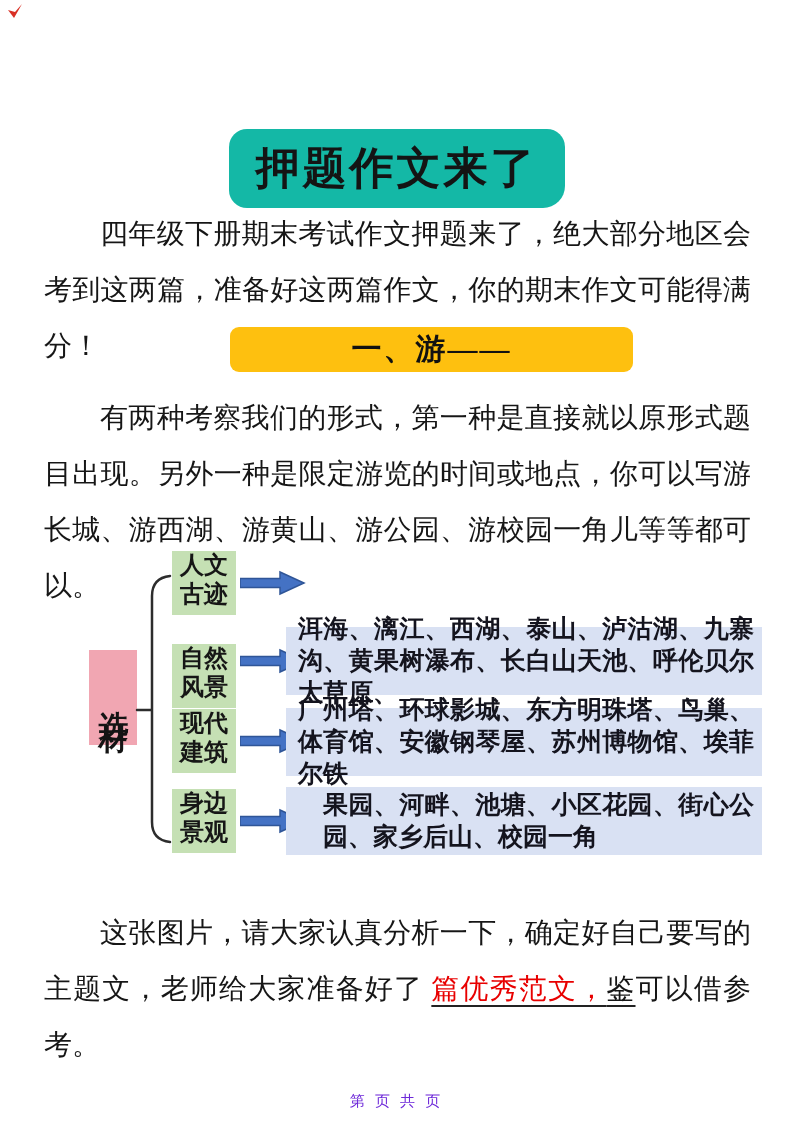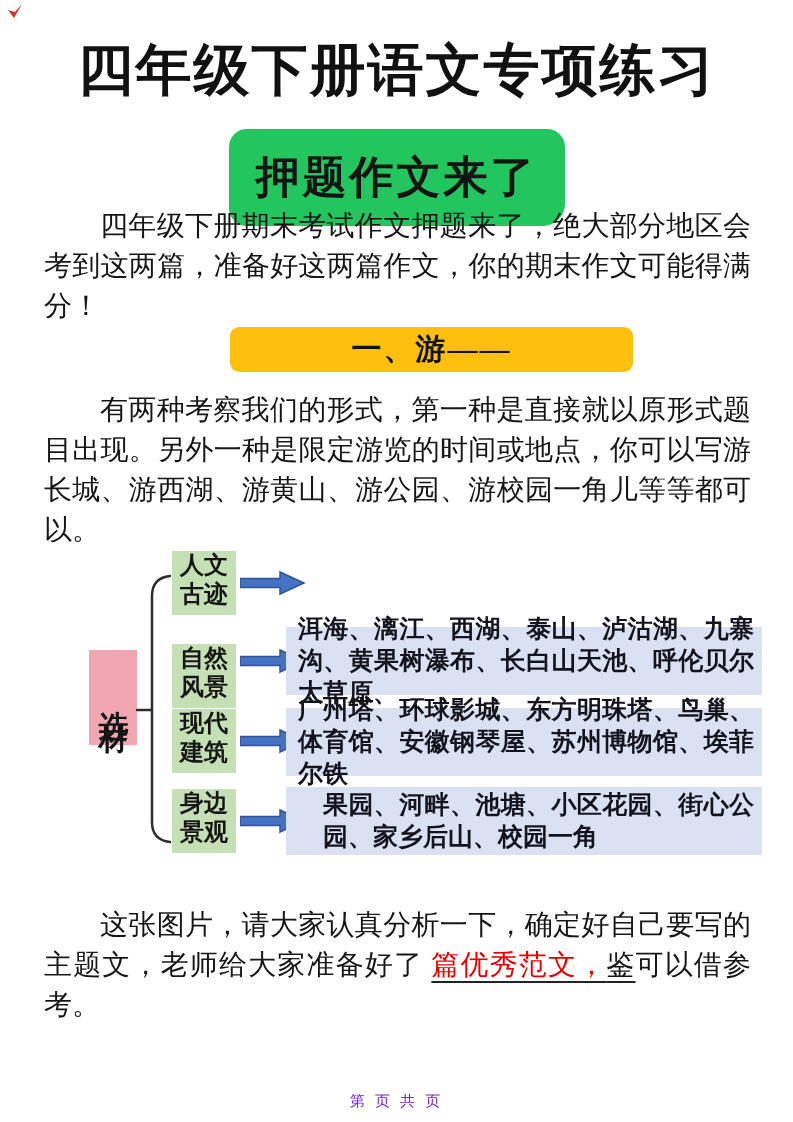--- a/index.html
+++ b/index.html
@@ -12,31 +12,31 @@
   .corner-mark{position:absolute;left:7px;top:3px;}
 
   .title{
     position:absolute;top:34px;left:0;width:100%;margin:0;
     text-align:center;font-family:"Liberation Sans",sans-serif;
     font-size:56px;font-weight:900;letter-spacing:2px;color:#111;line-height:72px;
   }
 
   .badge{
     position:absolute;top:129px;left:50%;transform:translateX(-50%);
-    background:#22c55e;border-radius:18px 18px 22px 18px;
-    padding:19px 27px;
+    background:#14b8a6;border-radius:18px 18px 22px 18px;
+    padding:10px 27px;
   }
   .badge span{
     font-size:44px;font-weight:900;color:#141414;letter-spacing:3px;
     font-family:"Liberation Serif",serif;
   }
 
   .para{
     position:absolute;left:44px;right:42px;margin:0;
-    font-size:28px;line-height:40px;text-indent:2em;text-align:justify;
+    font-size:28px;line-height:56px;text-indent:2em;text-align:justify;
     color:#161616;
   }
   .para.intro{top:206px;}
   .para.second{top:390px;}
   .para.closing{top:905px;}
 
   .banner{
     position:absolute;top:327px;left:230px;width:403px;height:45px;
     background:#FEC00F;border-radius:9px;
     display:flex;align-items:center;justify-content:center;
@@ -86,21 +86,20 @@
 </style>
 </head>
 <body>
 
 <div class="page">
 
   <svg class="corner-mark" width="16" height="18" viewBox="0 0 16 18">
     <path d="M1,7 L7,15 L15,1 L8,9 Z" fill="#D93025"></path>
   </svg>
 
-  <h1 class="title">四年级下册语文专项练习</h1>
 
   <div class="badge">
     <span>押题作文来了</span>
   </div>
 
   <p class="para intro">四年级下册期末考试作文押题来了，绝大部分地区会考到这两篇，准备好这两篇作文，你的期末作文可能得满分！</p>
 
   <div class="banner">
     <span>一、游——</span>
   </div>

